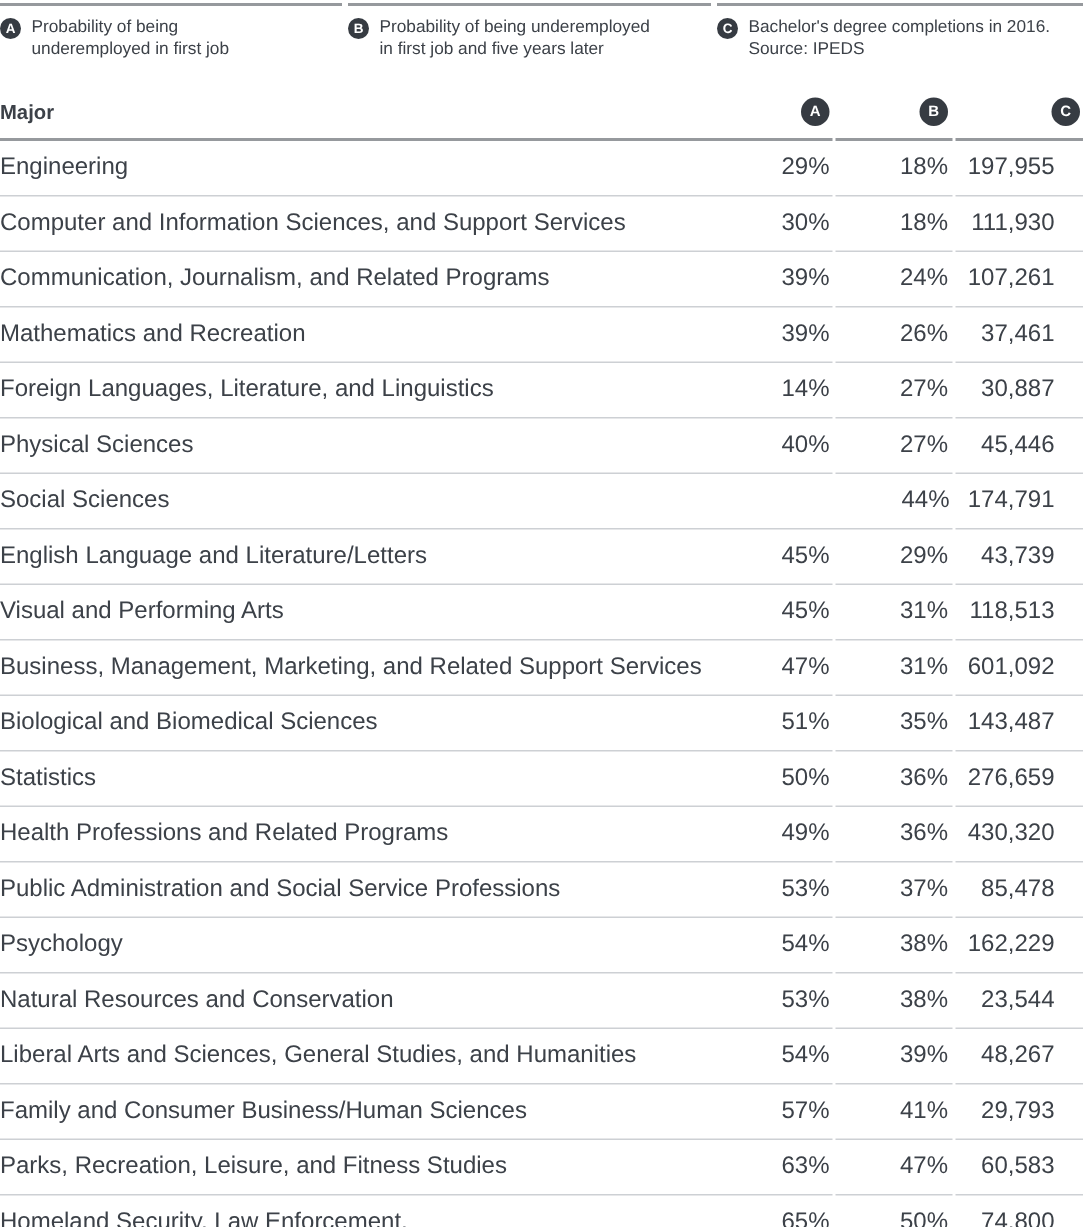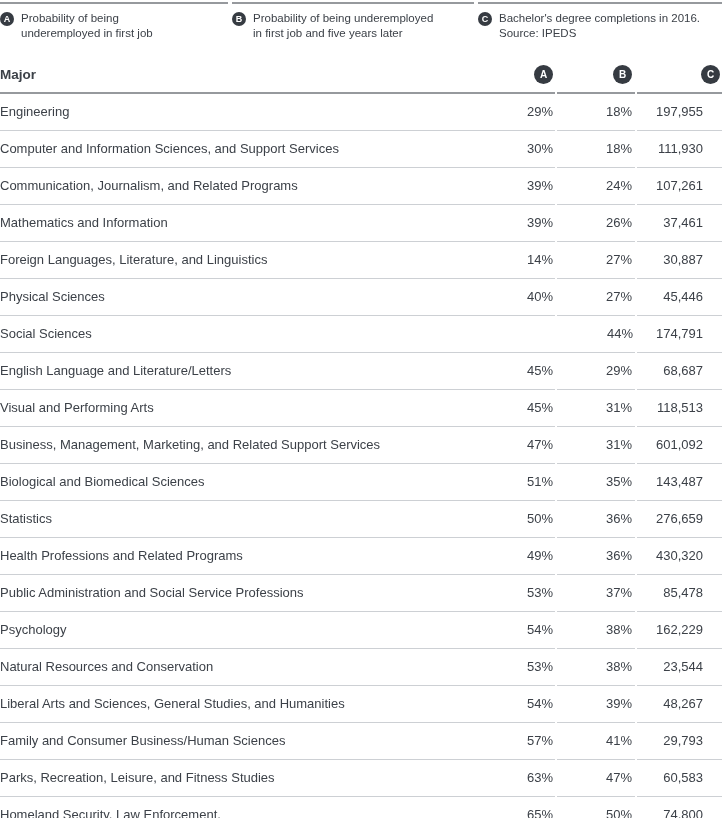--- a/index.html
+++ b/index.html
@@ -66,21 +66,21 @@
     font-size: 10px;
     font-weight: bold;
     display: flex; align-items: center; justify-content: center;
   }
 
   
   .row { display: flex; gap: 2px; }
   .cell {
     border-bottom: 1px solid var(--row_divider);
     padding: 10px 0;
-    font-size: 13px;
+    font-size: 16px;
     line-height: 16px;
   }
   .cell1 { flex: 1; display: flex; justify-content: space-between; padding-right: 2px; }
   .cell2 { width: 78px; text-align: right; padding-right: 3px; }
   .cell3 { width: 85px; text-align: right; padding-right: 19px; }
   .row:last-child .cell { border-bottom: none; }
   .major-name span { display: block; }
   .major-name span:empty { display: none; }
 </style>
 </head>
@@ -170,21 +170,21 @@
       <span>24%</span>
     </div>
     <div class="cell cell3">
       <span>107,261</span>
     </div>
   </div>
 
   <div class="row">
     <div class="cell cell1">
       <span class="major-name">
-        <span>Mathematics and Information</span>
+        <span>Mathematics and Recreation</span>
 
       </span>
       <span>39%</span>
     </div>
     <div class="cell cell2">
       <span>26%</span>
     </div>
     <div class="cell cell3">
       <span>37,461</span>
     </div>
@@ -240,21 +240,21 @@
       <span class="major-name">
         <span>English Language and Literature/Letters</span>
 
       </span>
       <span>45%</span>
     </div>
     <div class="cell cell2">
       <span>29%</span>
     </div>
     <div class="cell cell3">
-      <span>68,687</span>
+      <span>43,739</span>
     </div>
   </div>
 
   <div class="row">
     <div class="cell cell1">
       <span class="major-name">
         <span>Visual and Performing Arts</span>
 
       </span>
       <span>45%</span>

